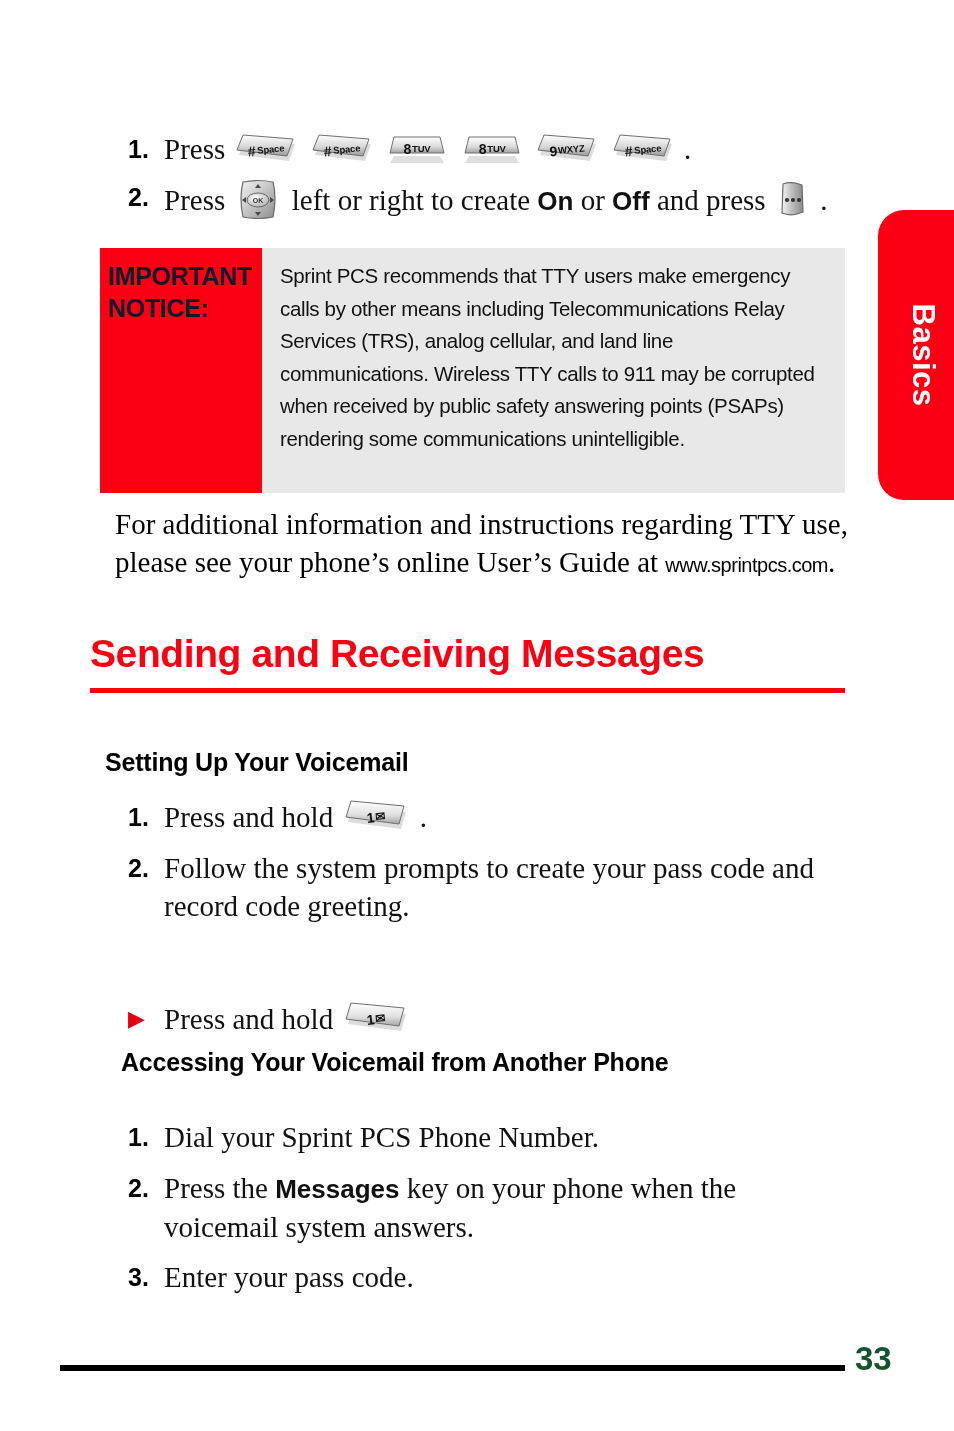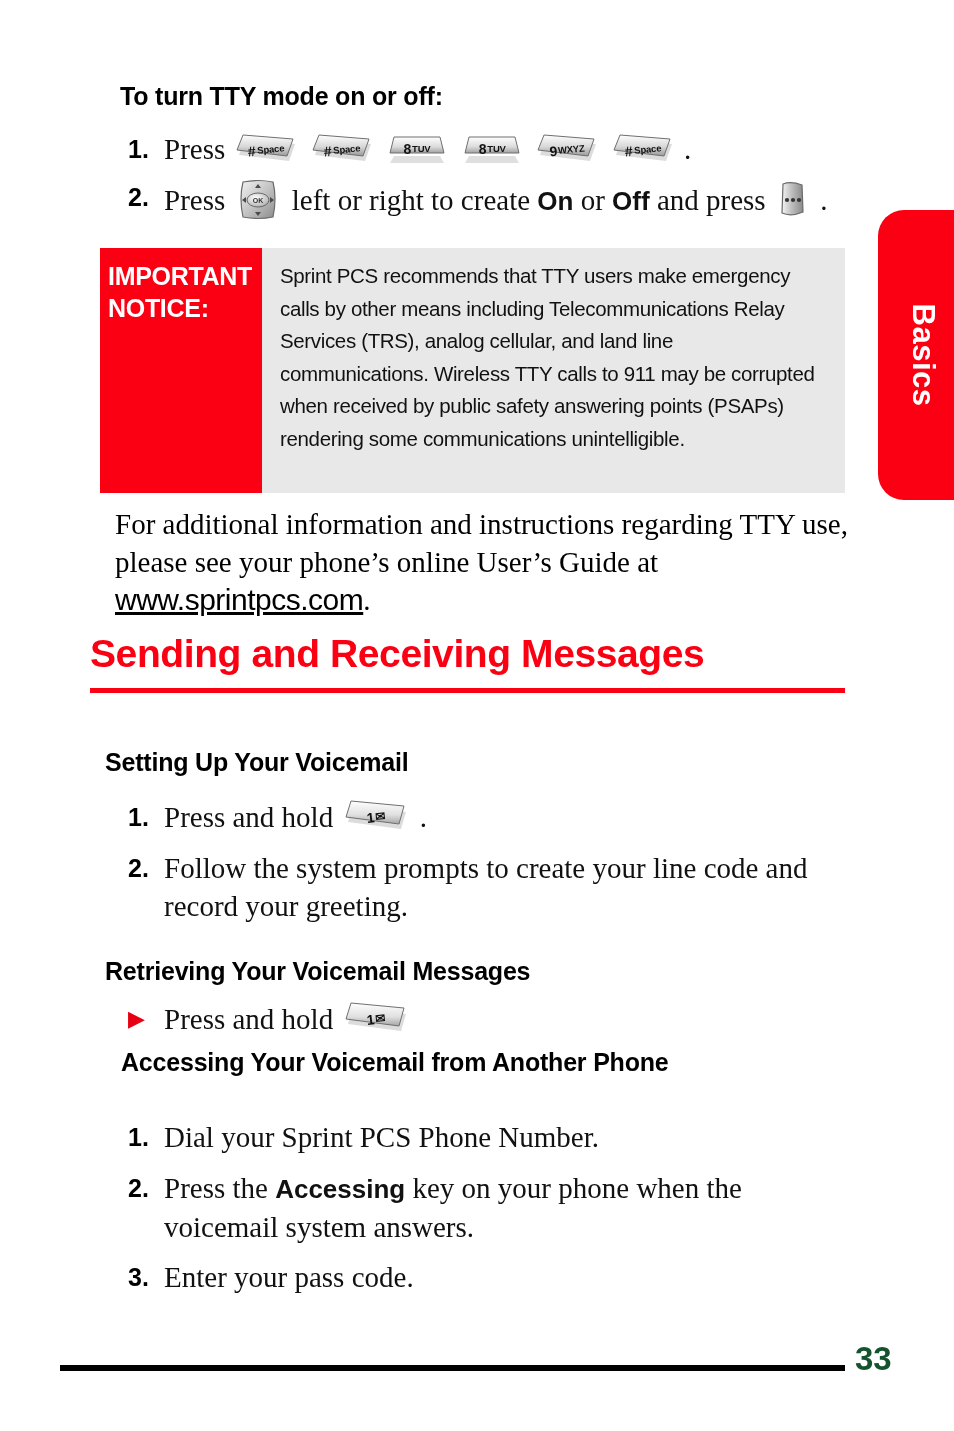--- a/index.html
+++ b/index.html
@@ -147,21 +147,21 @@
     left: 100px;
     top: 248px;
     width: 745px;
     height: 245px;
     display: flex;
   }
   .notice-label {
     width: 162px;
     flex: 0 0 162px;
     background: #FA0012;
-    color: #ffffff;
+    color: #0f172a;
     font-family: "Liberation Sans", sans-serif;
     font-weight: bold;
     font-size: 25px;
     line-height: 32px;
     padding: 12px 8px 0 8px;
     box-sizing: border-box;
     letter-spacing: -0.3px;
   }
   .notice-body {
     flex: 1 1 auto;
@@ -180,22 +180,21 @@
     position: absolute;
     left: 115px;
     top: 505px;
     width: 740px;
     font-family: "Liberation Serif", serif;
     font-size: 29px;
     line-height: 38px;
   }
   .url {
     font-family: "Liberation Sans", sans-serif;
-    font-size: 30px;
-    text-decoration: underline;
+    font-size: 20px;
     letter-spacing: -0.5px;
   }
 
   
   .footer-rule {
     position: absolute;
     left: 60px;
     top: 1365px;
     width: 785px;
     height: 6px;
@@ -213,21 +212,20 @@
 </style>
 </head>
 <body>
 
 <div class="page">
 
   <div class="side-tab">
     <div class="side-tab-label">Basics</div>
   </div>
 
-  <div class="sub-head" style="left:120px; top:82px;">To turn TTY mode on or off:</div>
 
   <div class="li" style="left:128px; top:130px; width:740px;">
     <div class="li-num">1.</div>
     <div class="li-body">
       <span>Press</span>
 
       
       <span class="key" style="width:62px;height:32px;">
         <svg width="62" height="32" viewBox="0 0 62 32">
           <defs>
@@ -409,24 +407,23 @@
           <span class="digit">1</span>
             <span class="sub" style="font-size:12px;">✉</span>
         </span>
       </span>
       <span>.</span>
     </div>
   </div>
 
   <div class="li" style="left:128px; top:849px; width:720px;">
     <div class="li-num">2.</div>
-    <div class="li-body">Follow the system prompts to create your line code and record your greeting.</div>
-  </div>
-
-  <div class="sub-head" style="left:105px; top:957px;">Retrieving Your Voicemail Messages</div>
+    <div class="li-body">Follow the system prompts to create your pass code and record code greeting.</div>
+  </div>
+
 
   <div class="li" style="left:128px; top:1000px; width:760px;">
     <div class="li-bullet">▶</div>
     <div class="li-body">
       <span>Press and hold</span>
       <span class="key" style="width:66px;height:34px;">
         <svg width="66" height="34" viewBox="0 0 66 34">
           <path d="M5,22 L58,29 L63,12 L10,5 Z" fill="#c4c4c4" opacity="0.6"></path>
           <path d="M3,17 L56,24 L61,6 L8,1 Z" fill="url(#gvm)" stroke="#6f6f6f" stroke-width="1"></path>
         </svg>
@@ -442,21 +439,21 @@
 
   <div class="li" style="left:128px; top:1118px; width:740px;">
     <div class="li-num">1.</div>
     <div class="li-body">Dial your Sprint PCS Phone Number.</div>
   </div>
 
   <div class="li" style="left:128px; top:1169px; width:700px;">
     <div class="li-num">2.</div>
     <div class="li-body">
       <span>Press the</span>
-      <span class="bold-sans">Accessing</span>
+      <span class="bold-sans">Messages</span>
       <span>key on your phone when the voicemail system answers.</span>
     </div>
   </div>
 
   <div class="li" style="left:128px; top:1258px; width:740px;">
     <div class="li-num">3.</div>
     <div class="li-body">Enter your pass code.</div>
   </div>
 
   <div class="footer-rule"></div>

